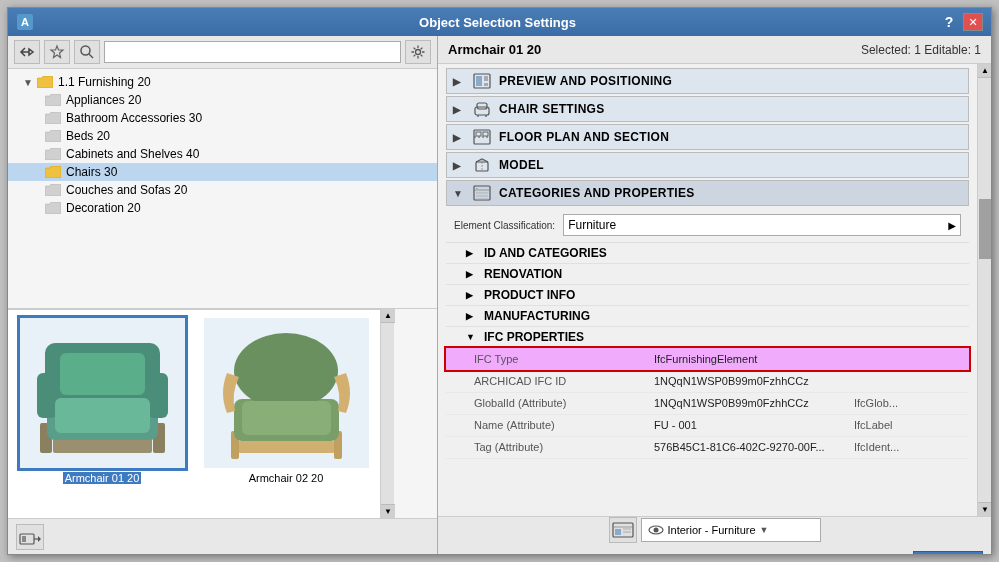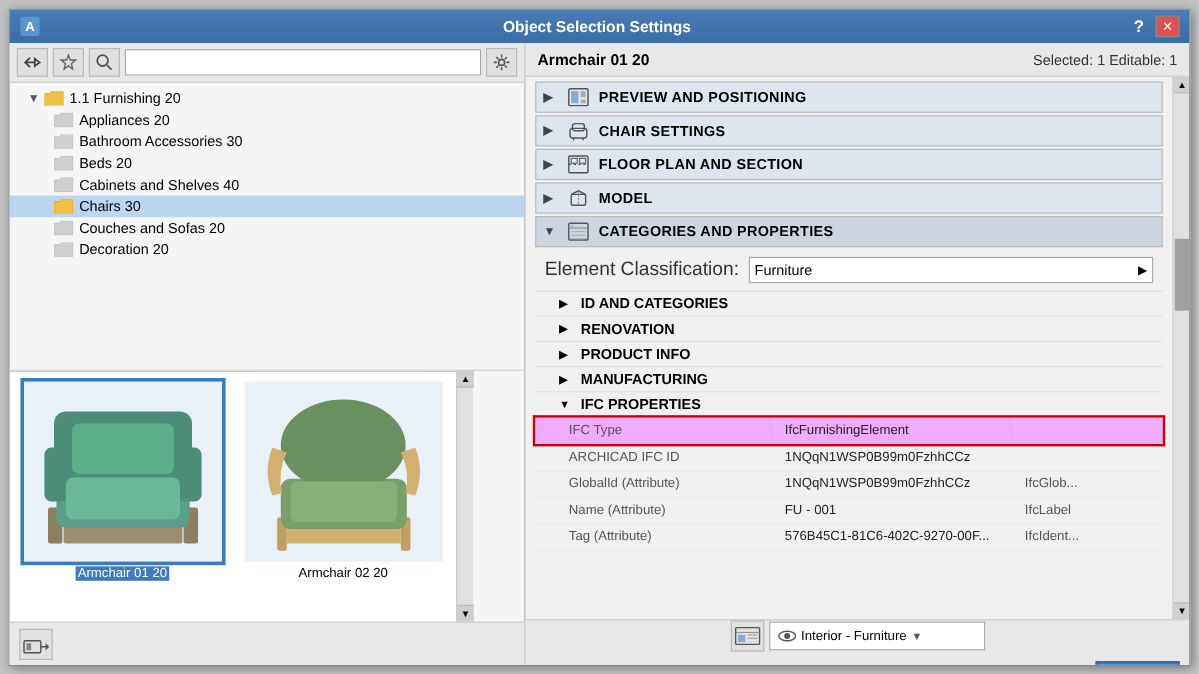--- a/index.html
+++ b/index.html
@@ -210,21 +210,21 @@
 
     .element-classification {
       display: flex;
       align-items: center;
       padding: 6px 8px;
       gap: 8px;
       background: #f0f0f0;
       border-bottom: 1px solid #ddd;
       flex-shrink: 0;
     }
-    .ec-label { font-size: 16px; color: #333; }
+    .ec-label { font-size: 10px; color: #333; }
     .ec-select {
       flex: 1;
       height: 22px;
       border: 1px solid #aaa;
       background: white;
       font-size: 12px;
       padding: 0 4px;
       display: flex; align-items: center; justify-content: space-between;
       cursor: pointer;
     }

